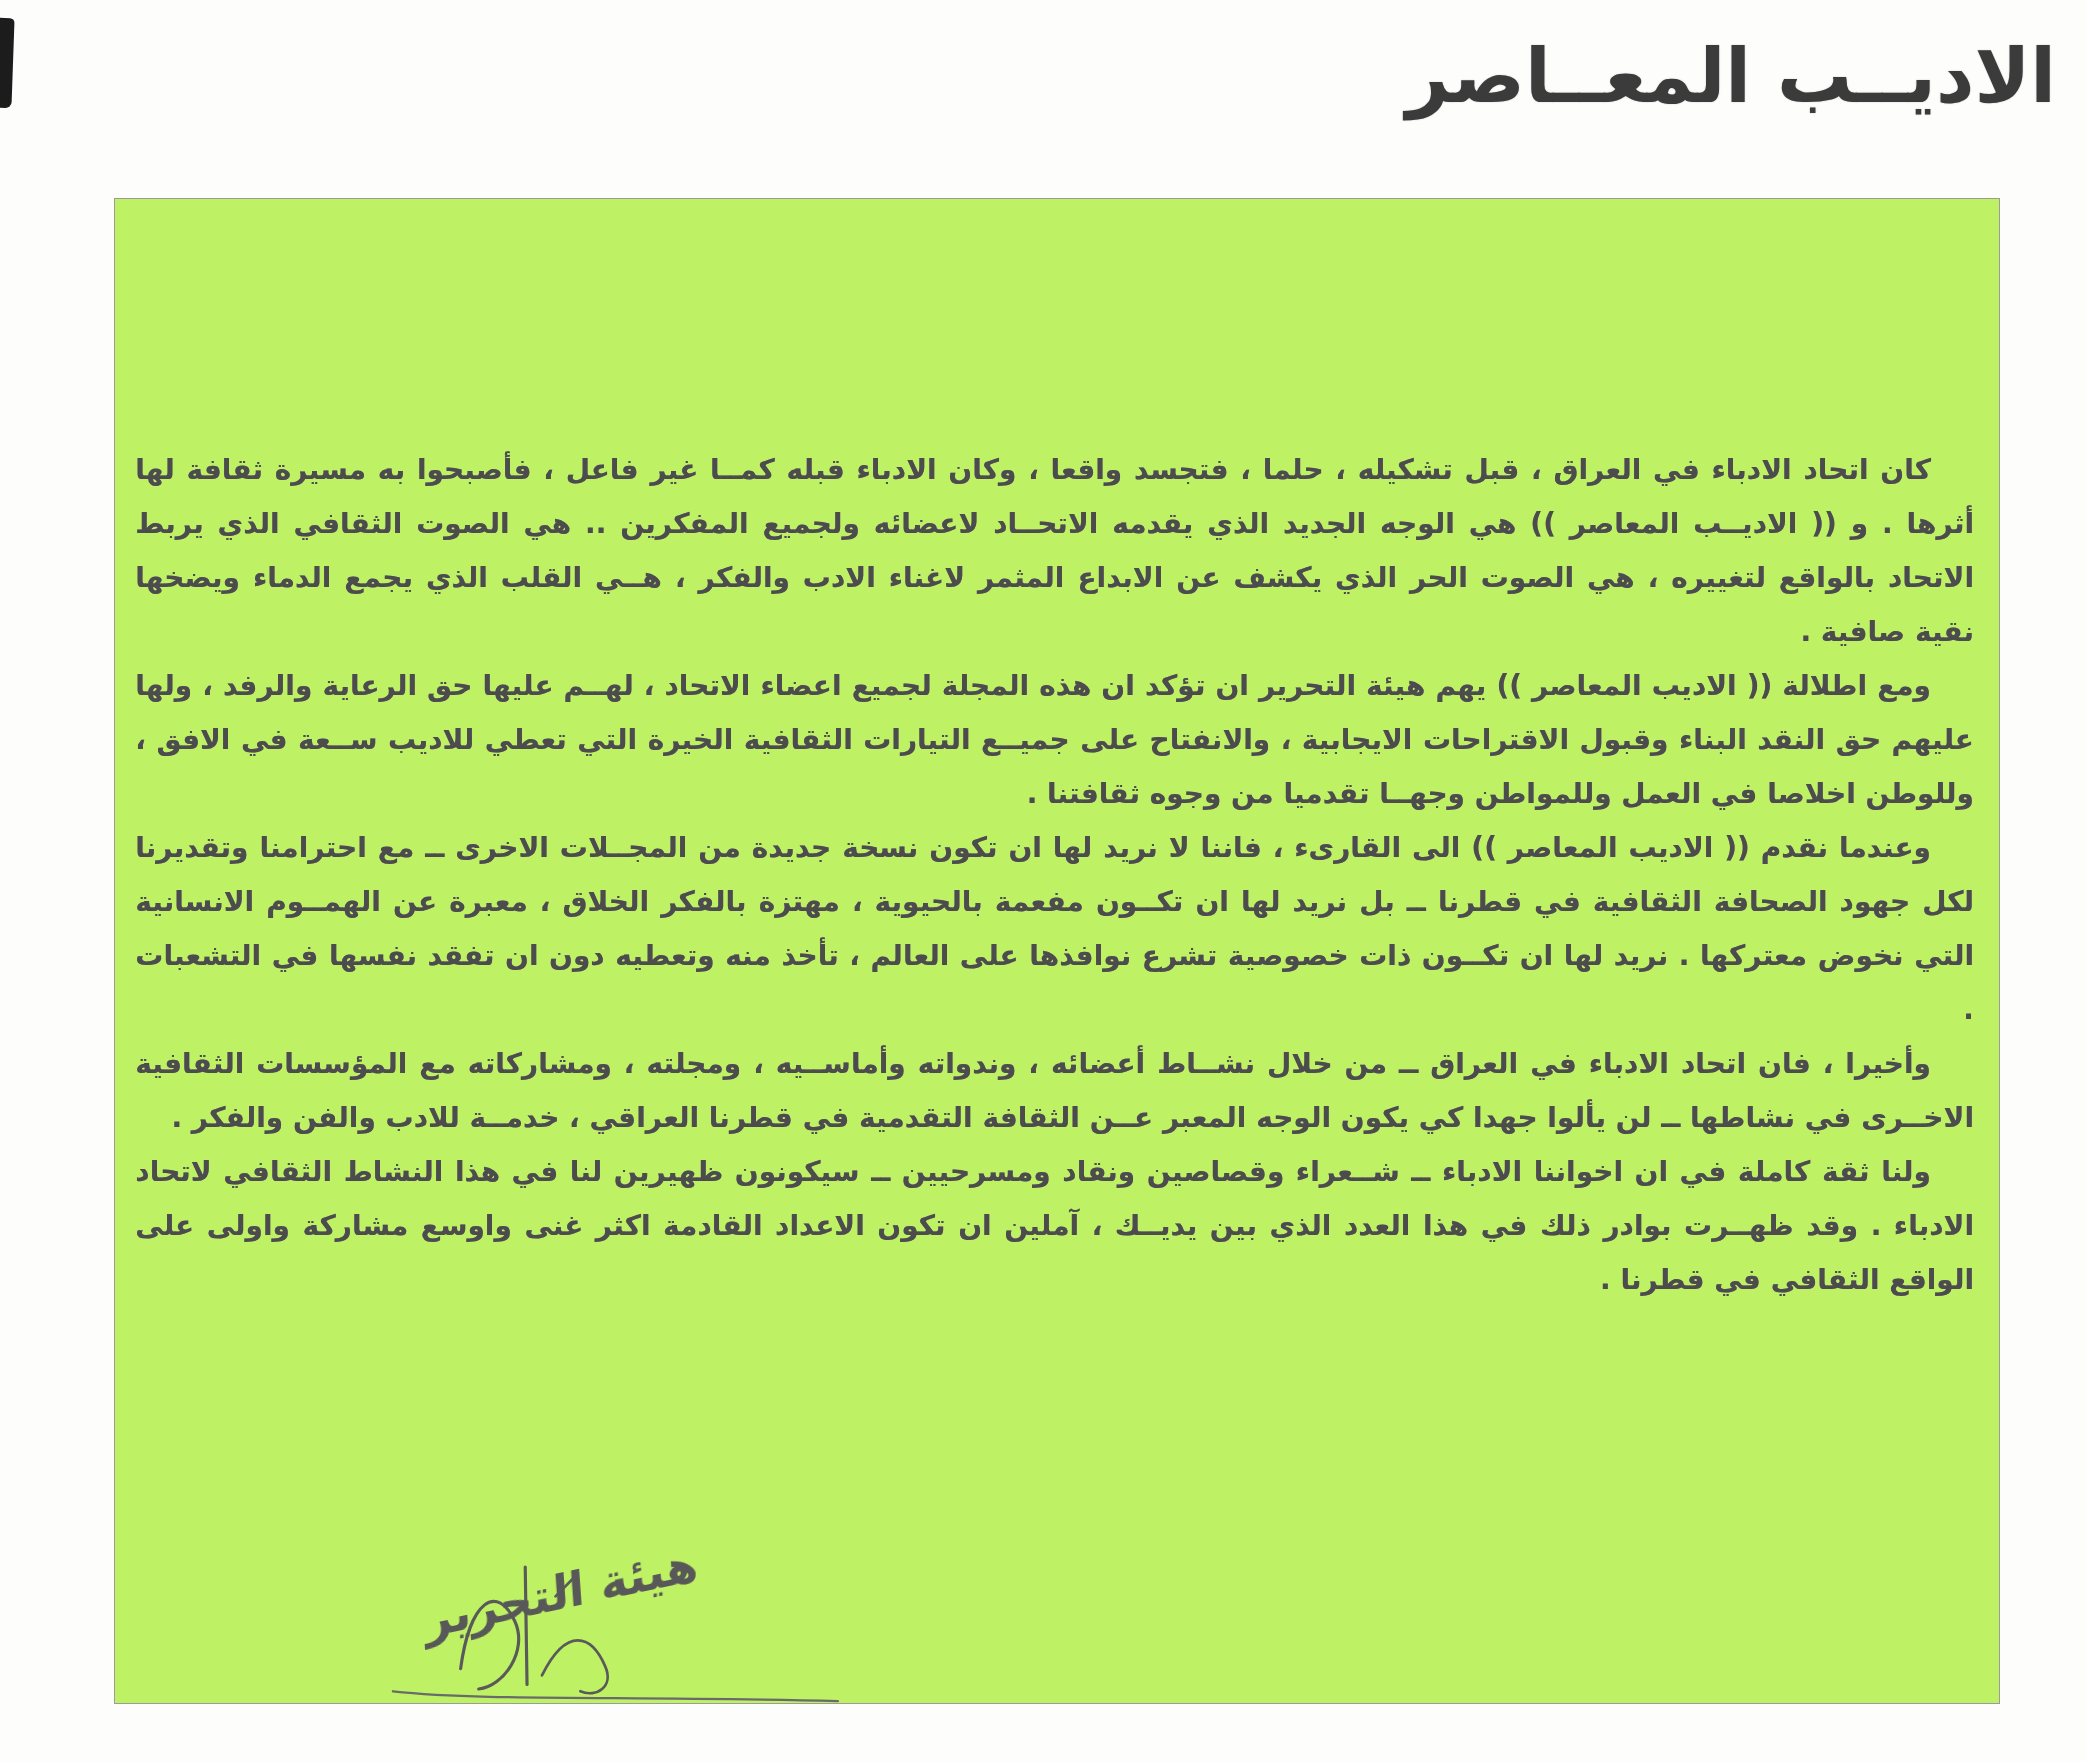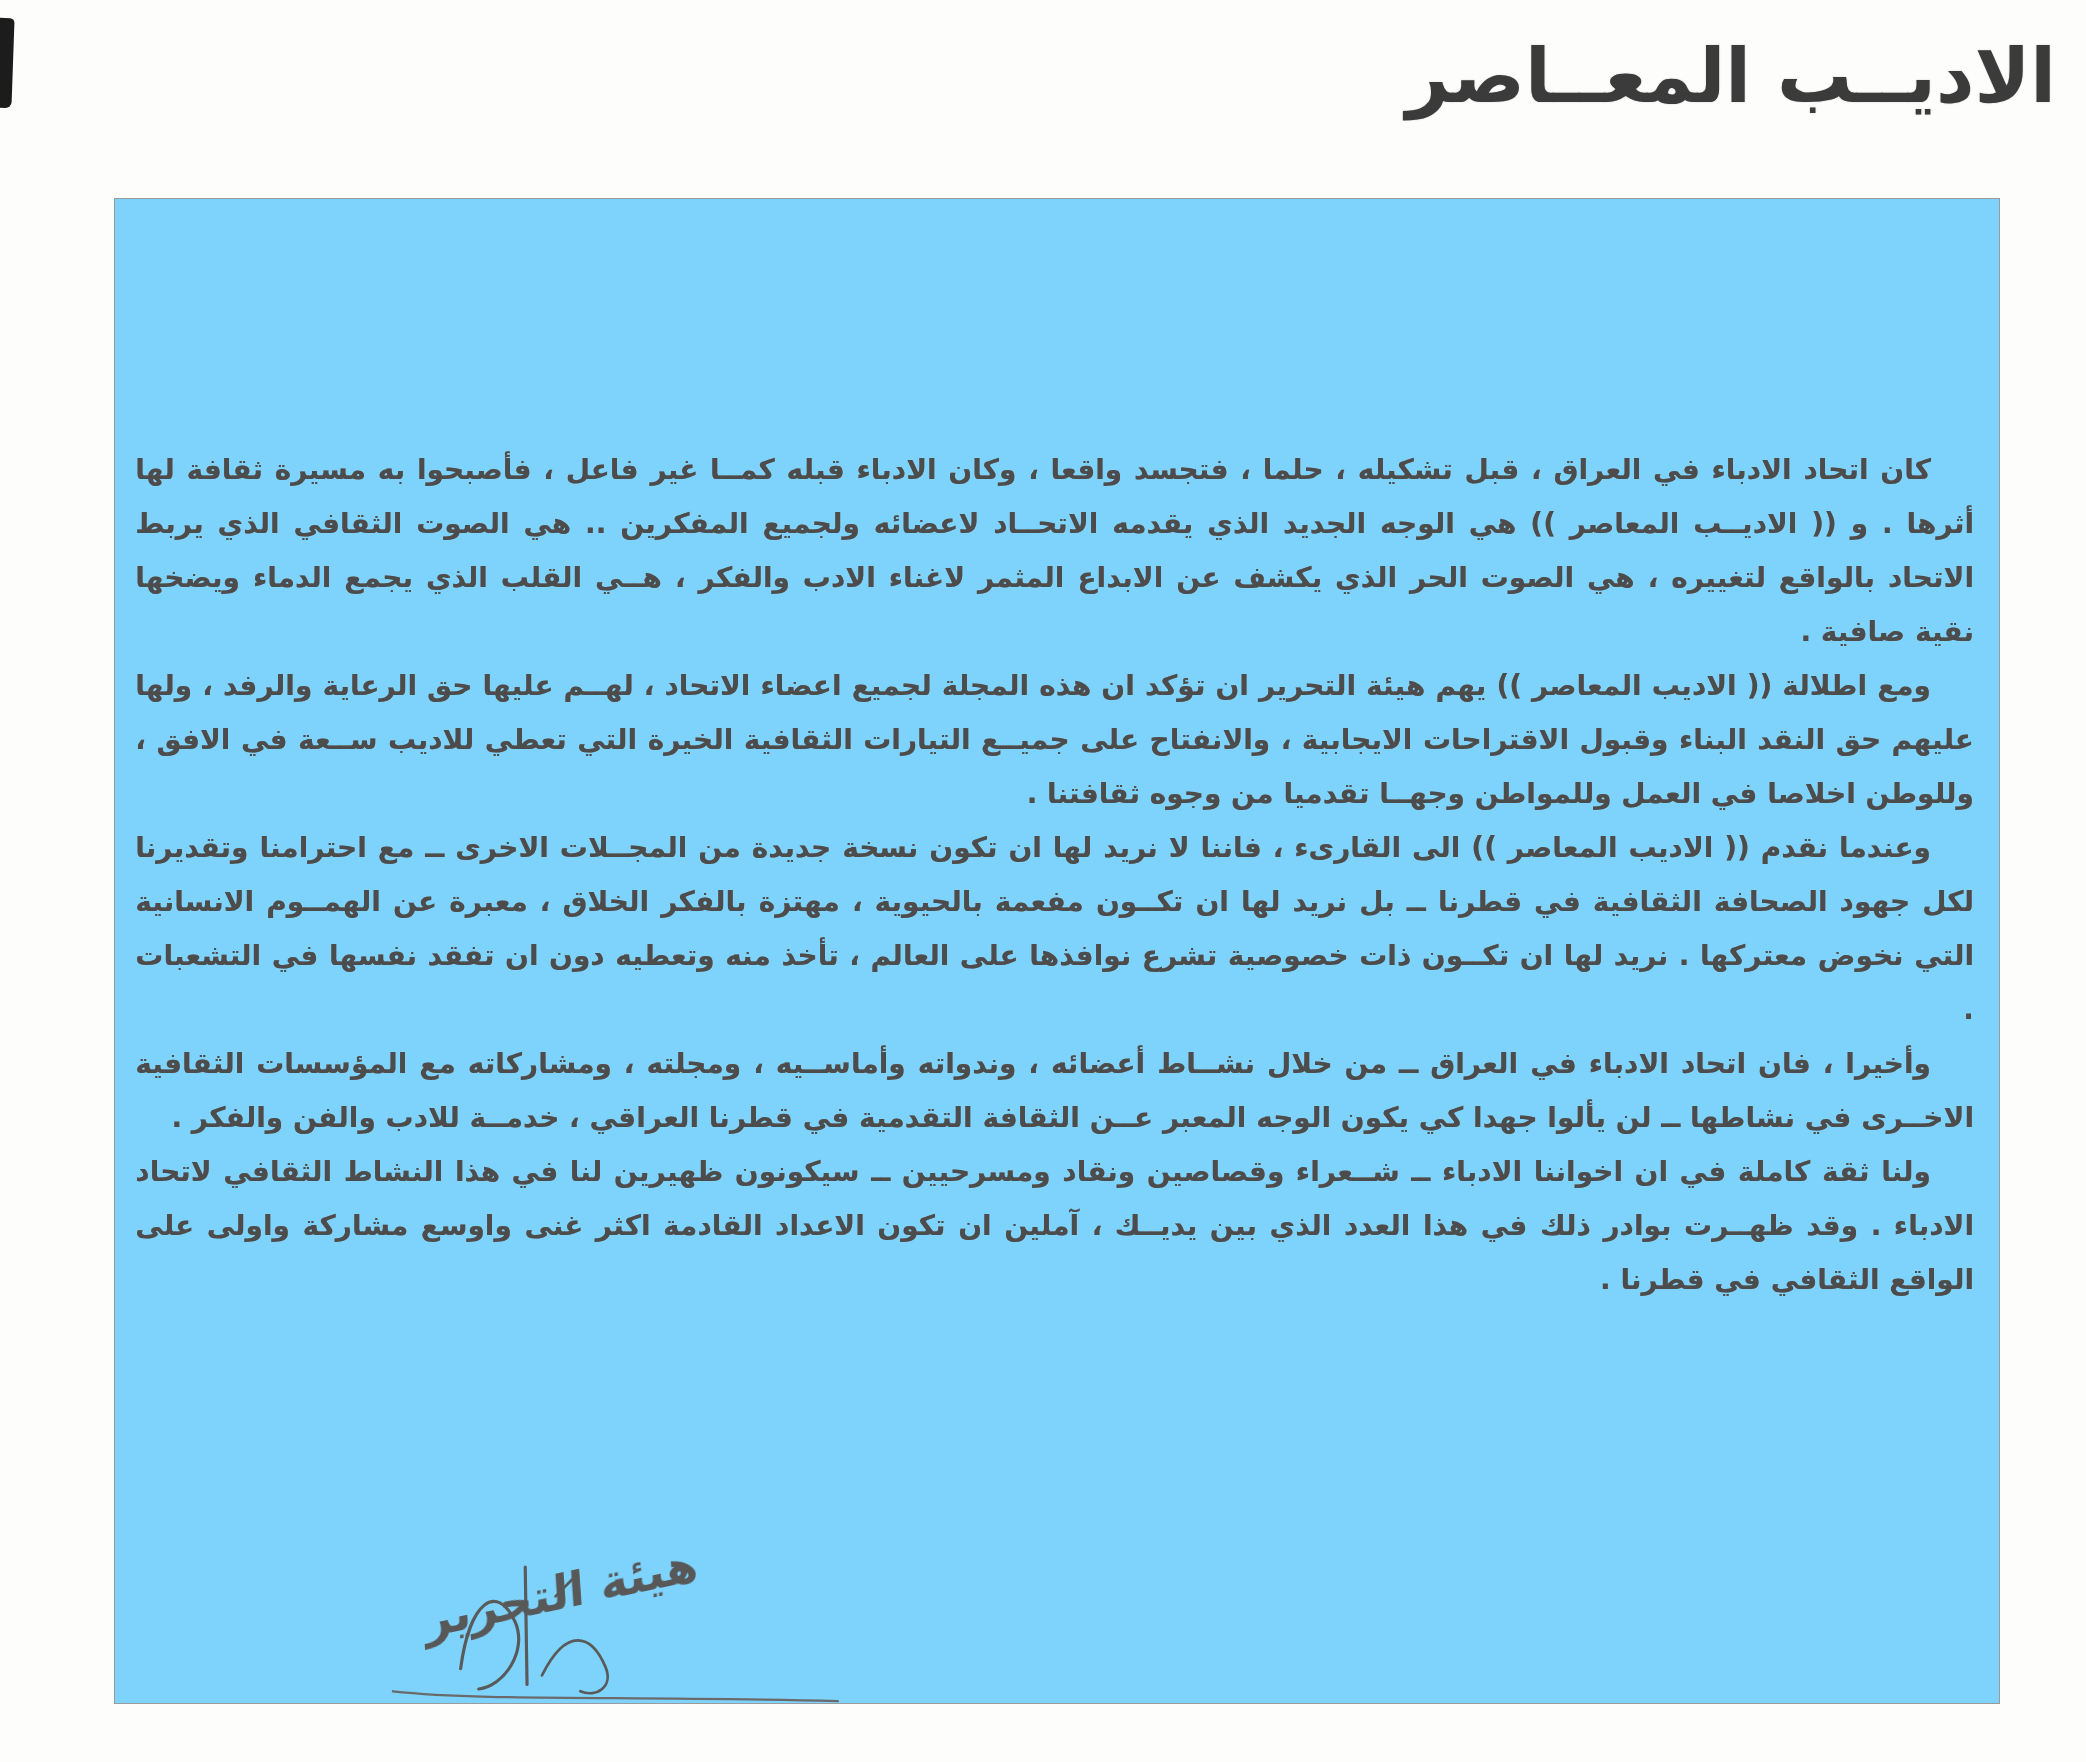--- a/index.html
+++ b/index.html
@@ -42,21 +42,21 @@
     white-space: nowrap;
   }
   
   .frame {
     position: absolute;
     left: 114px;
     top: 198px;
     width: 1884px;
     height: 1504px;
     border: 1.8px solid #9b9b9b;
-    background: #7dd3fc;
+    background: #bef264;
   }
   .body-text {
     position: absolute;
     top: 244px;
     right: 25px;
     left: 20.3px;
     direction: rtl;
     text-align: justify;
     color: #4c4c4c;
     font-size: 28px;

